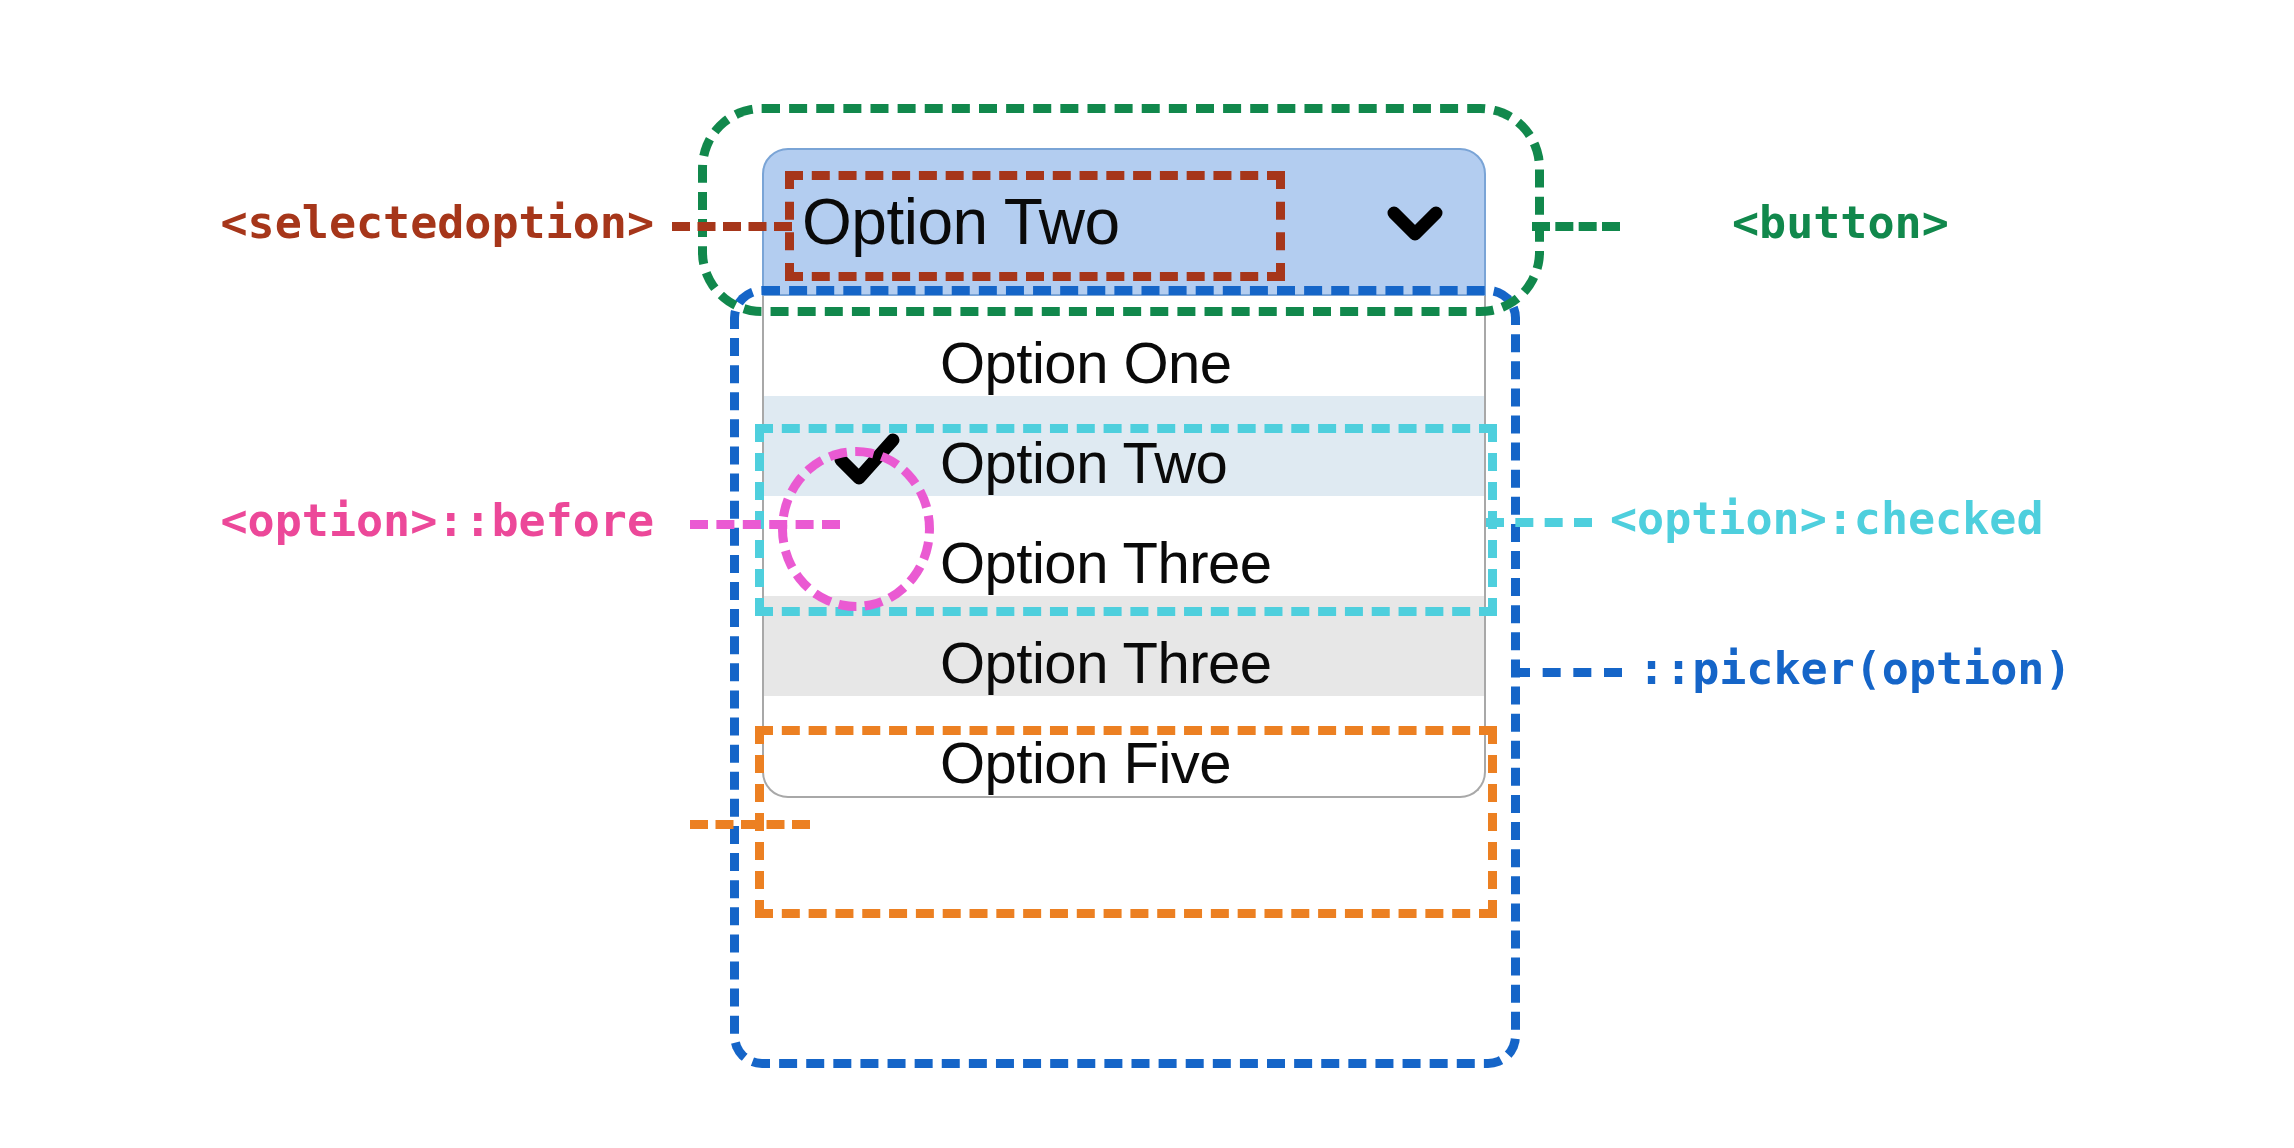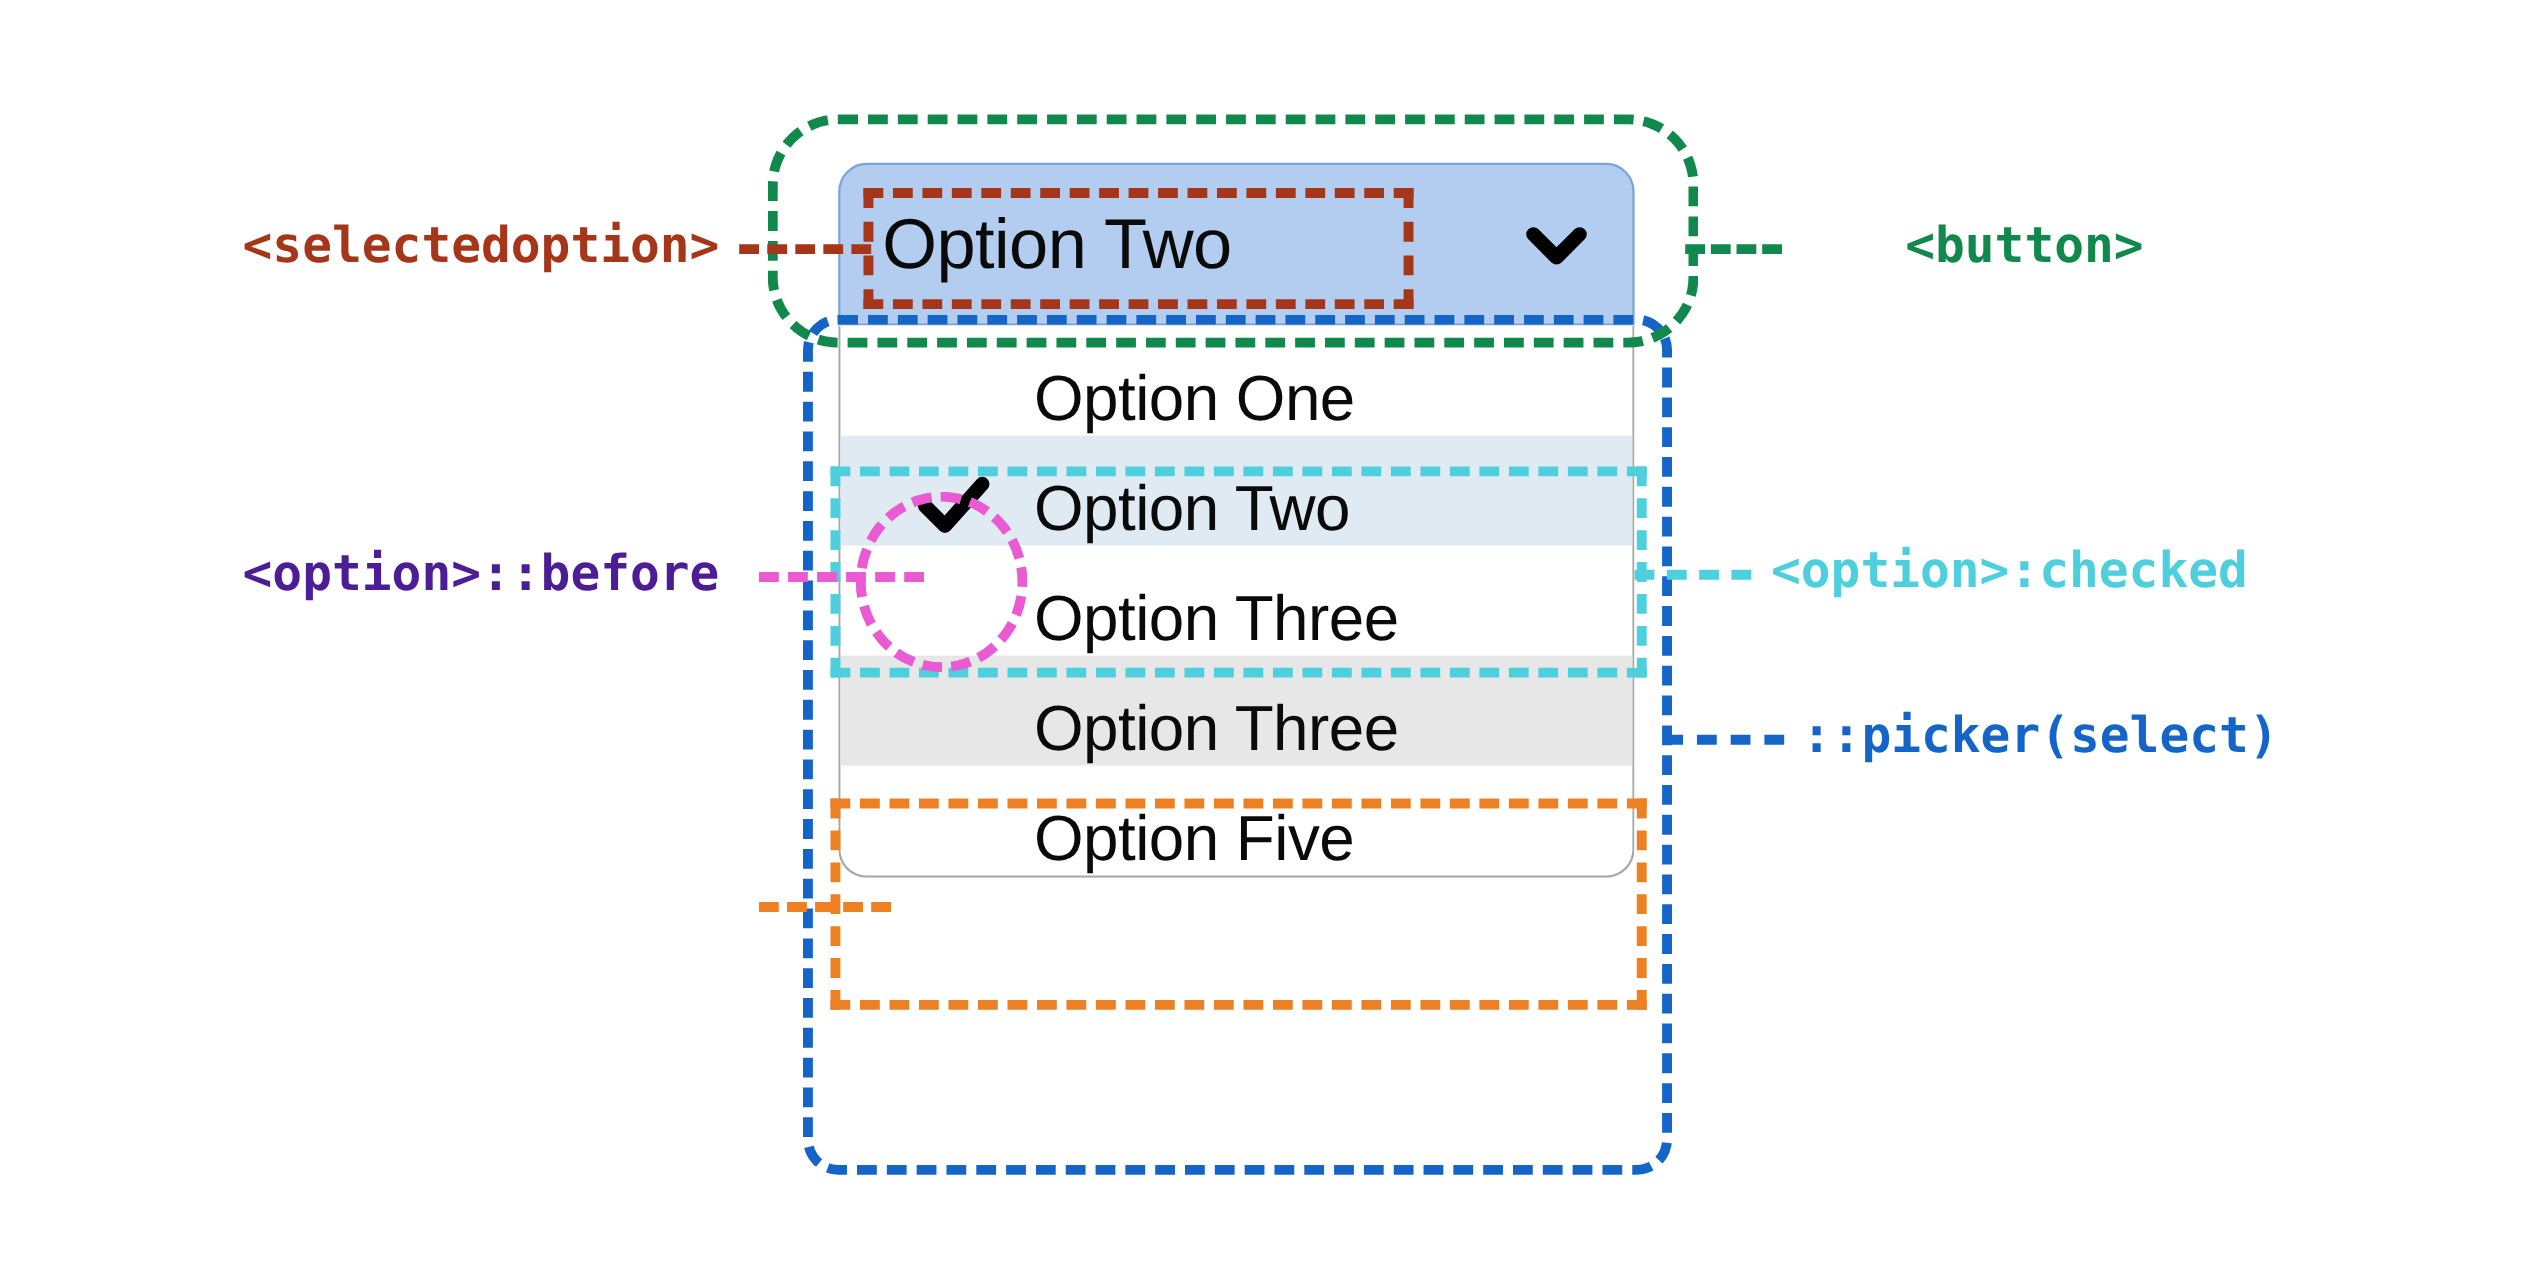--- a/index.html
+++ b/index.html
@@ -163,20 +163,20 @@
   <div class="leader" style="left:1532px;top:222px;width:88px;border-top-color:#11884c;"></div>
   <div class="leader" style="left:690px;top:520px;width:150px;border-top-color:#ea5ad2;"></div>
   <div class="leader" style="left:1486px;top:518px;width:106px;border-top-color:#4ecfdd;"></div>
   <div class="leader" style="left:1512px;top:668px;width:110px;border-top-color:#1565c8;"></div>
   <div class="leader" style="left:690px;top:820px;width:120px;border-top-color:#ec8022;"></div>
 
   <div class="anno left" style="left:94px;top:200px;width:560px;color:#a6361a;">&lt;selectedoption&gt;</div>
 
   <div class="anno right" style="left:1732px;top:200px;color:#11884c;">&lt;button&gt;</div>
 
-  <div class="anno left" style="left:24px;top:498px;width:630px;color:#4c1d95;">&lt;option&gt;::before</div>
+  <div class="anno left" style="left:24px;top:498px;width:630px;color:#ec4899;">&lt;option&gt;::before</div>
 
   <div class="anno right" style="left:1610px;top:496px;color:#4ecfdd;">&lt;option&gt;:checked</div>
 
-  <div class="anno right" style="left:1638px;top:646px;color:#1565c8;">::picker(select)</div>
+  <div class="anno right" style="left:1638px;top:646px;color:#1565c8;">::picker(option)</div>
 
 
 </div>
 
 </body></html>

